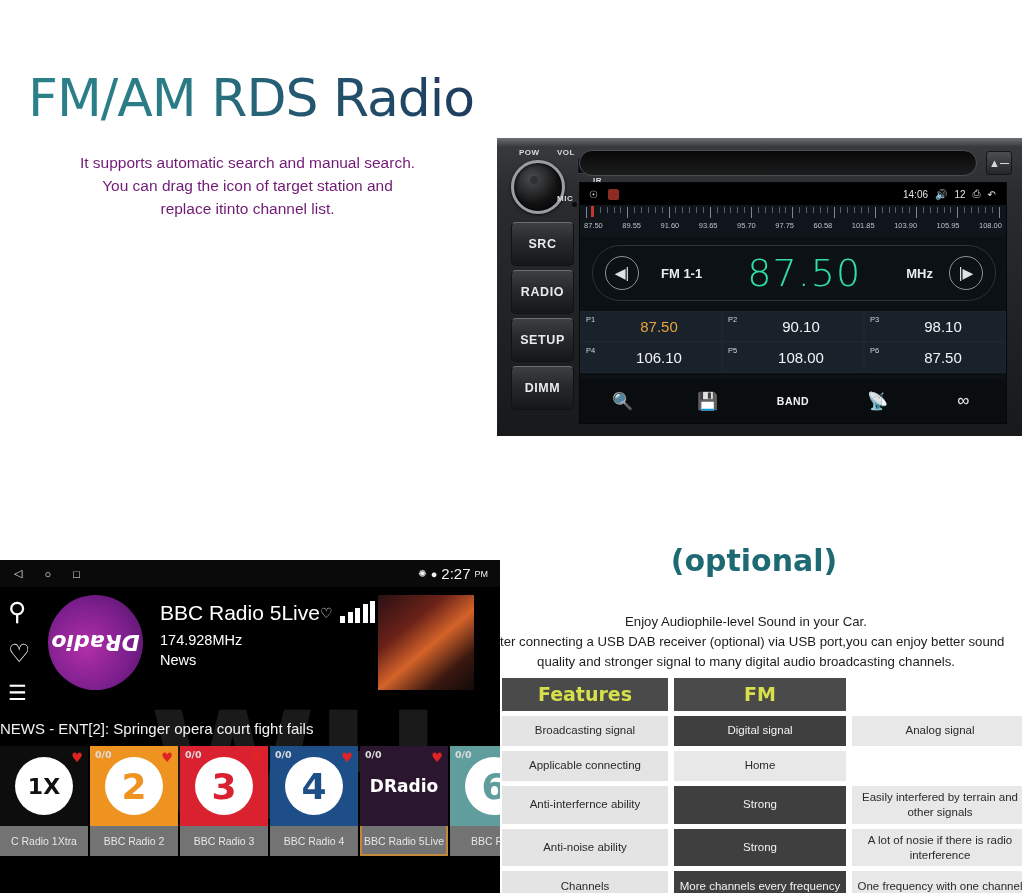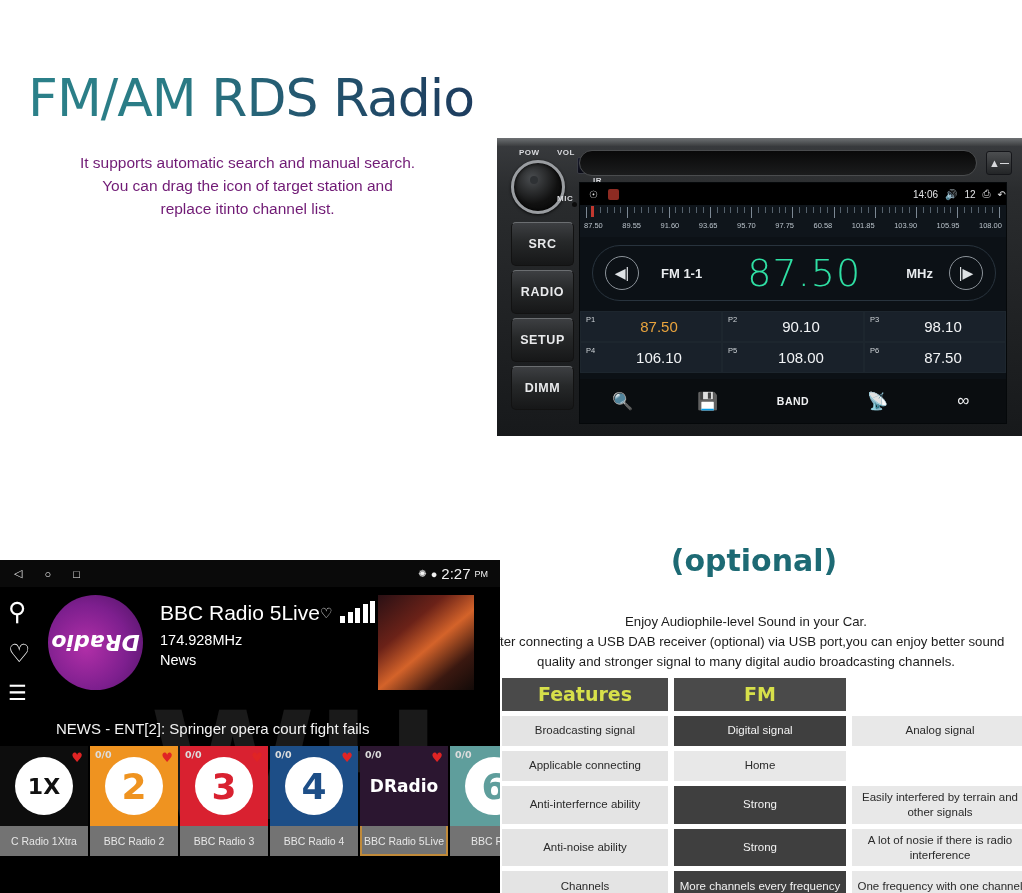--- a/index.html
+++ b/index.html
@@ -74,21 +74,21 @@
   }
   .screen {
     position: absolute; left: 82px; top: 44px; width: 428px; height: 242px;
     background: #0c1116; overflow: hidden; border: 1px solid #05080a;
   }
   .statusbar {
     position: absolute; left: 0; top: 0; width: 100%; height: 22px; background: #000;
     display: flex; align-items: center; color: #e4e5e7; font-size: 10px;
   }
   .sb-left { display: flex; align-items: center; gap: 10px; padding-left: 9px; }
-  .sb-right { margin-left: auto; display: flex; align-items: center; gap: 7px; }
+  .sb-right { margin-left: auto; display: flex; align-items: center; gap: 7px; padding-right: 10px; }
   .sb-rec { width: 11px; height: 11px; background: #8d2b22; border-radius: 2px; }
   .freqscale { position: absolute; left: 0; top: 22px; width: 100%; height: 32px; background: #0f151b; }
   .ticks { position: absolute; left: 6px; right: 6px; top: 2px; height: 12px;
            display: flex; justify-content: space-between; align-items: flex-start; }
   .tick { width: 1px; height: 6px; background: #55616c; }
   .tick.maj { height: 11px; background: #7c8894; }
   .scale-nums { position: absolute; left: 4px; right: 4px; top: 16px;
     display: flex; justify-content: space-between; color: #b9c2ca; font-size: 7.5px; }
   .cursor { position:absolute; left:11px; top:1px; width:3px; height:11px; background:#c1382f; }
   .tunerbox {
@@ -174,21 +174,21 @@
   .np-text { position:absolute; left:160px; top:14px; color:#fff; }
   .np-name { font-size: 21px; }
   .np-freq { font-size: 14.5px; margin-top: 7px; }
   .np-genre { font-size: 14.5px; margin-top: 4px; }
   .np-heart { position:absolute; left:320px; top:18px; color:#ddd; font-size:14px; }
   .bars { position:absolute; left:340px; top:14px; display:flex; align-items:flex-end; gap:2.5px; height:22px; }
   .bar { width: 5px; background:#fff; }
   .np-thumb { position:absolute; left:378px; top:8px; width:96px; height:95px;
     background: linear-gradient(140deg,#2a1014 0%,#6b2218 32%,#d4632a 54%,#3a1810 78%,#120a08 100%); }
   .ticker { position:absolute; left:0; top:150px; width:100%; height: 36px;
-            color:#f2f2f2; font-size:15px; display:flex; align-items:center; padding-left:56px; }
+            color:#f2f2f2; font-size:15px; display:flex; align-items:center; }
   .tiles { position:absolute; left:0; top:186px; width:100%; height:110px; display:flex; }
   .tile { position:relative; width:88px; height:110px; flex:0 0 auto; margin-right:2px; }
   .tile-art { position:relative; width:100%; height:80px; display:flex; align-items:center; justify-content:center;
               font-size: 44px; font-weight:bold; color:#fff; font-family:"DejaVu Sans", sans-serif; }
   .tile-cap { height:30px; background:#737373; color:#e6e6e6; font-size:10.5px;
               display:flex; align-items:center; justify-content:center; text-align:center; }
   .tile-heart { position:absolute; right:5px; top:4px; color:#e02424; font-size:13px; }
   .tile-cnt { position:absolute; left:5px; top:3px; color:#ddd; font-size:9.5px; }
   .tile.sel { outline: 2px solid #c08a3a; outline-offset: -2px; }
   .disc { width:58px; height:58px; border-radius:50%; background:#fff;

